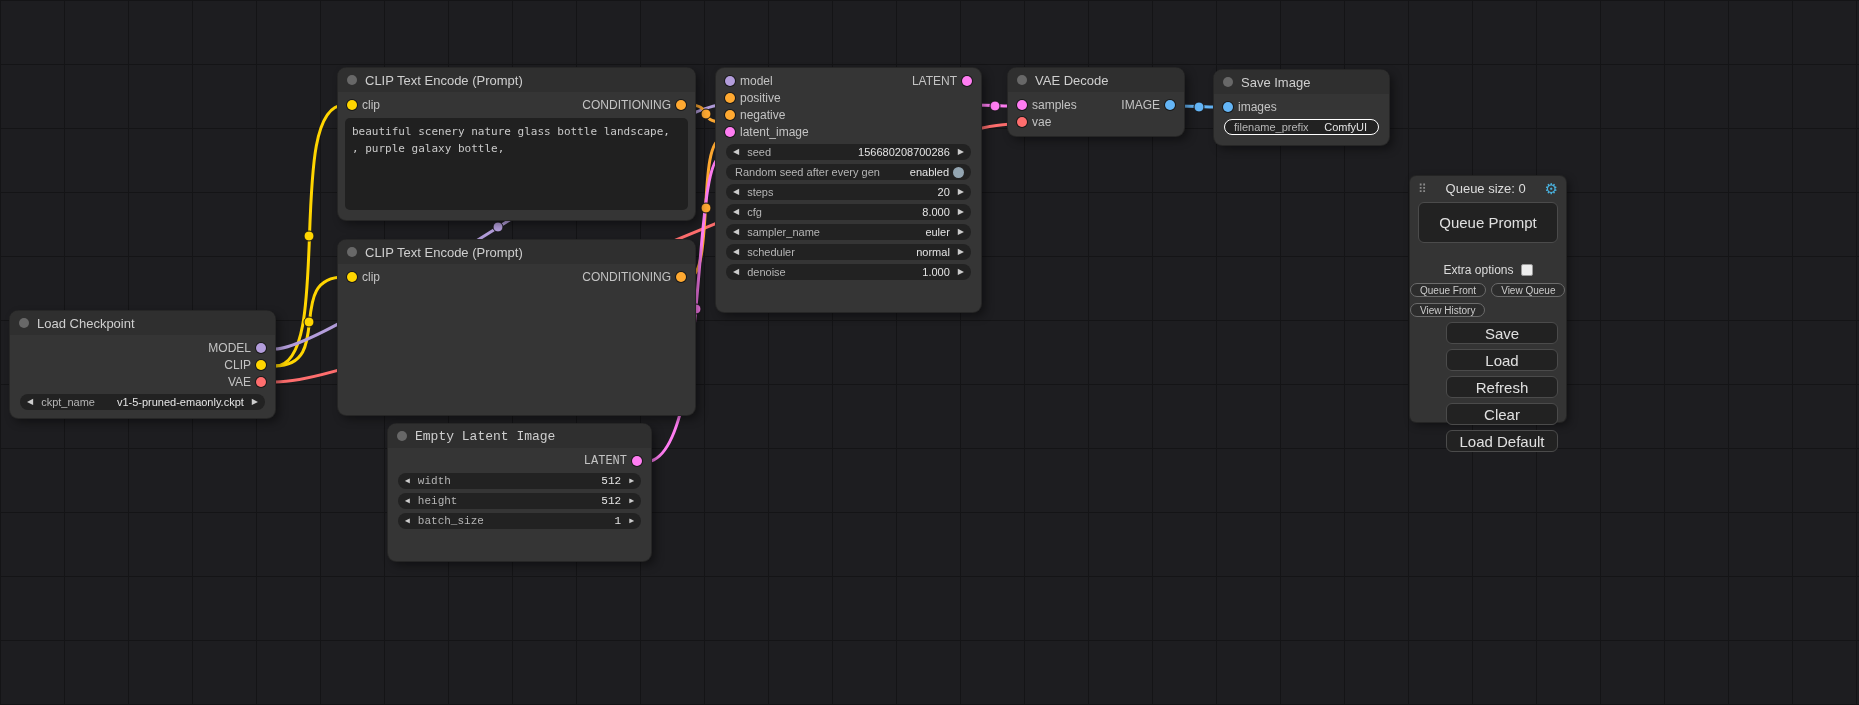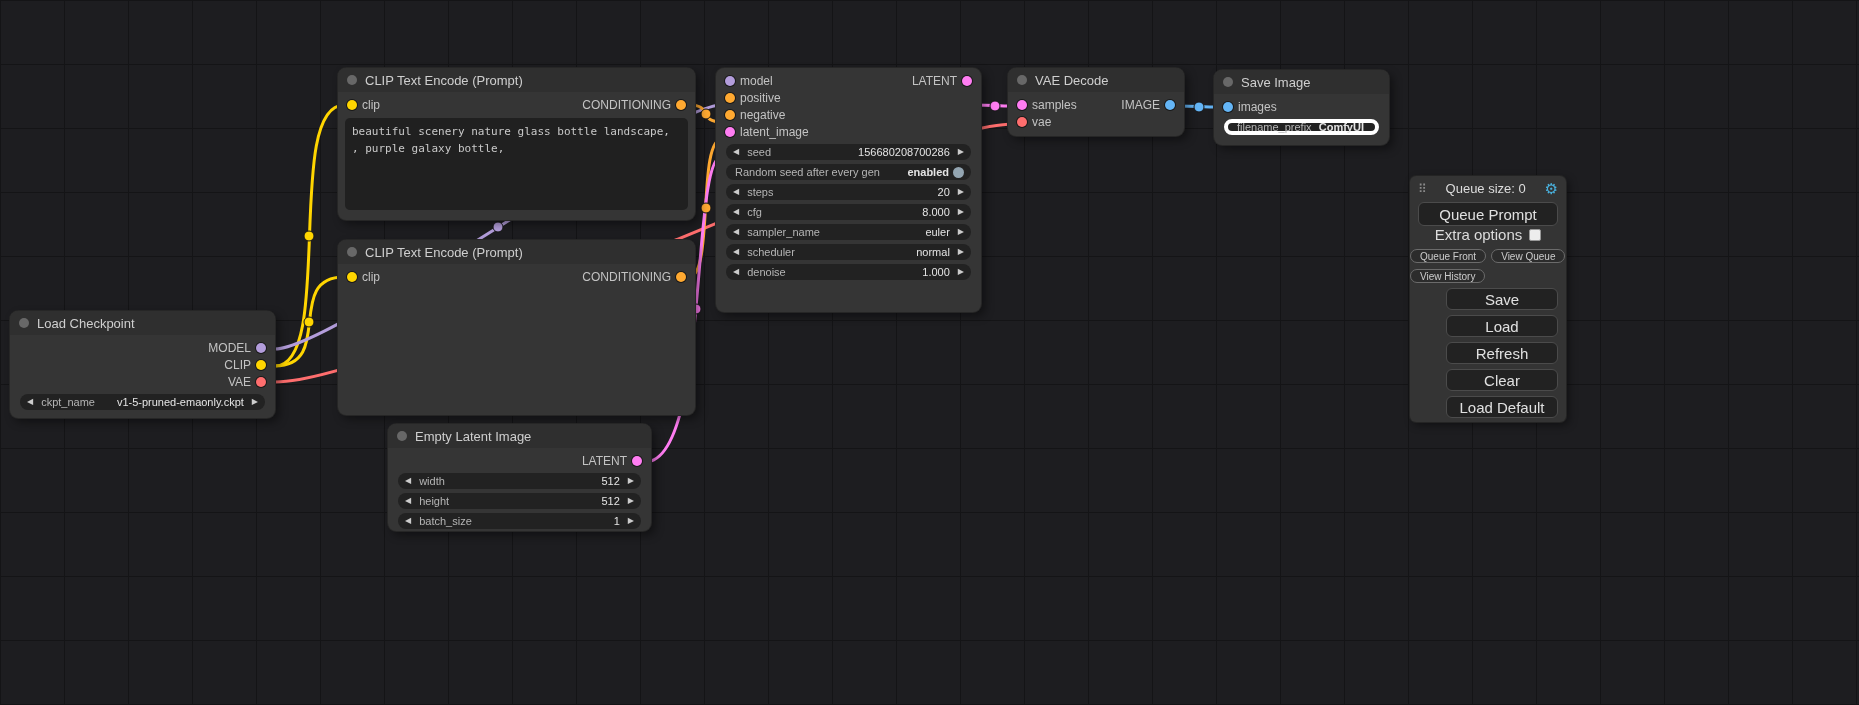--- a/index.html
+++ b/index.html
@@ -48,22 +48,22 @@
 
   .widget {
     height:16px; margin:4px 10px 0; background:#222;
     border-radius:8px; display:flex; align-items:center;
     padding:0 7px; font-size:11px; color:#b5b5b5; white-space:nowrap;
   }
   .widget .arrow { font-size:8px; color:#cccccc; line-height:1; cursor:pointer; }
   .widget .wname { margin-left:8px; overflow:hidden; }
   .widget .wvalue { margin-left:auto; margin-right:8px; color:#e4e4e4; }
   .widget.no-arrows .wname { margin-left:2px; }
-  .widget.no-arrows .wvalue { margin-right:4px;font-weight:bold; }
-  .widget.text-widget { border:4px solid #ffffff;text-align:right; }
+  .widget.no-arrows .wvalue { margin-right:4px; }
+  .widget.text-widget { border:1px solid #ffffff;text-align:right; }
   .knob { width:11px; height:11px; border-radius:50%; background:#93a5b1; flex:none; }
 
   .prompt {
     display:block; width:calc(100% - 14px); margin:5px 7px 0;
     background:#202020; border:none; border-radius:5px;
     color:#c9c9c9; font-family:"DejaVu Sans Mono", monospace;
     font-size:11px; line-height:1.55; padding:5px 7px;
     resize:none; outline:none;
   }
 
@@ -78,23 +78,23 @@
   .menu-header { display:flex; align-items:center; padding:5px 8px 0; }
   .drag-handle { color:#8a8a8a; font-size:12px; cursor:grab; }
   .queue-size { flex:1; text-align:center; font-size:13px; color:#dddddd; }
   .gear { color:var(--c,#49b0dc); font-size:15px; cursor:pointer; line-height:1; }
   .menu-btn {
     display:block; width:calc(100% - 16px); margin:5px auto 0;
     height:22px; font-size:15px; color:#e0e0e0;
     background:#222; border:1px solid #4b4b4b; border-radius:6px;
     cursor:pointer; font-family:inherit; line-height:1;
   }
-  .menu-btn.qp { margin-top:6px; height:24px; }
+  .menu-btn.qp { margin-top:6px; height:41px; }
   .extra-row { display:flex; justify-content:center; align-items:center; gap:7px;
-               margin-top:0; font-size:15px; color:#dcdcdc; }
+               margin-top:20px; font-size:12px; color:#dcdcdc; }
   .checkbox { width:12px; height:12px; background:#ededed; border-radius:2px;
               border:1px solid #999; cursor:pointer; }
   .small-row { display:flex; gap:5px; margin-top:6px; }
   .pill {
     font-size:10px; height:14px; padding:0 9px; line-height:11px;
     border-radius:8px; background:#2c2c2c; border:1px solid #6b6b6b;
     color:#cccccc; cursor:pointer; font-family:inherit;
   }
   .menu-actions { margin-top:3px;padding-left:28px; }
 </style>
@@ -309,21 +309,21 @@
           <span class="plabel">images</span>
         </div>
       </div>
       <div class="widget no-arrows text-widget">
         <span class="wname">filename_prefix</span>
         <span class="wvalue">ComfyUI</span>
       </div>
     </div>
   </div>
 
-  <div class="node" style="left:388px; top:424px; width:263px; height:107px;">
+  <div class="node" style="left:388px; top:424px; width:263px; height:137px;font-family:Liberation Mono, monospace;">
     <div class="ntitle">
       <span class="cdot"></span>
       <span>Empty Latent Image</span>
     </div>
     <div class="nbody">
       <div class="prow">
         <div class="pout">
           <span class="plabel">LATENT</span>
           <span class="pdot" style="--c: #FF7DF2;"></span>
         </div>

